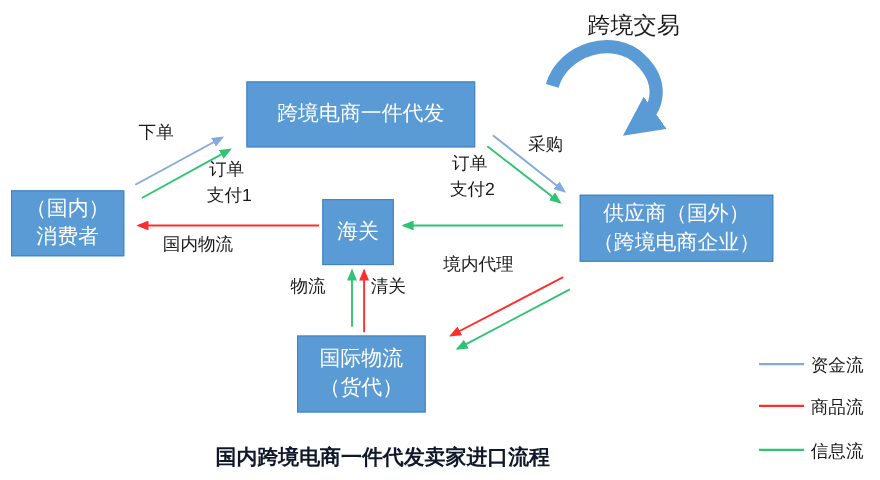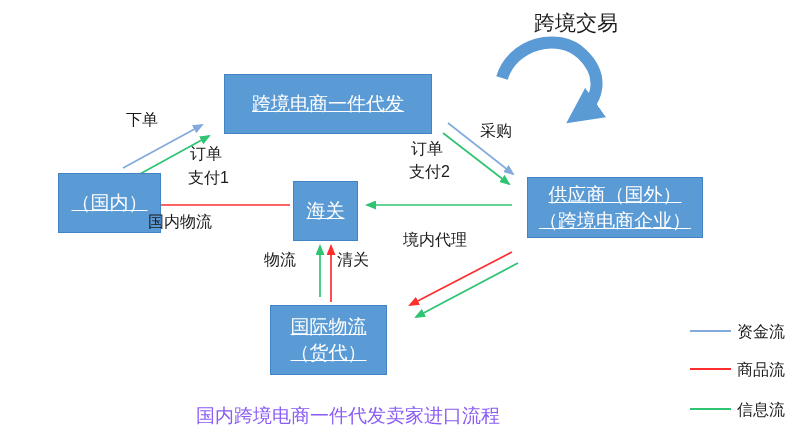--- a/index.html
+++ b/index.html
@@ -23,21 +23,20 @@
     border: 1px solid #4183C4;
     color: #ffffff;
     display: flex;
     flex-direction: column;
     align-items: center;
     justify-content: center;
     text-align: center;
     font-size: 19px;
     line-height: 26px;
     white-space: nowrap;
-    text-decoration: underline;
   }
   .edge-label {
     position: absolute;
     color: #1a1a1a;
     font-size: 16px;
     white-space: nowrap;
   }
   .legend-label {
     position: absolute;
     left: 737px;
@@ -45,22 +44,22 @@
     font-size: 16px;
     white-space: nowrap;
   }
   .diagram-title {
     position: absolute;
     left: 98px;
     top: 403px;
     width: 500px;
     text-align: center;
     font-size: 19px;
-    font-weight: normal;
-    color: #8b5cf6;
+    font-weight: bold;
+    color: #0f172a;
     white-space: nowrap;
   }
 </style>
 </head>
 <body>
 
 <div id="canvas">
 
   <svg id="arrow-layer" viewBox="0 0 800 436" xmlns="http://www.w3.org/2000/svg">
     <defs>
@@ -98,22 +97,23 @@
 
     <line x1="690" y1="331" x2="731" y2="331" stroke="#82AADC" stroke-width="2"></line>
     <line x1="690" y1="369" x2="731" y2="369" stroke="#FF2E2E" stroke-width="2"></line>
     <line x1="690" y1="409" x2="731" y2="409" stroke="#2FC472" stroke-width="2"></line>
   </svg>
 
   <div class="node" style="left:224px; top:74px; width:208px; height:60px;">
     <span>跨境电商一件代发</span>
   </div>
 
-  <div class="node" style="left:10px; top:173px; width:103px; height:60px;margin-left:48px;">
+  <div class="node" style="left:10px; top:173px; width:103px; height:60px;">
     <span>（国内）</span>
+    <span>消费者</span>
   </div>
 
   <div class="node" style="left:293px; top:181px; width:65px; height:60px;">
     <span>海关</span>
   </div>
 
   <div class="node" style="left:527px; top:177px; width:176px; height:61px;">
     <span>供应商（国外）</span>
     <span>（跨境电商企业）</span>
   </div>

